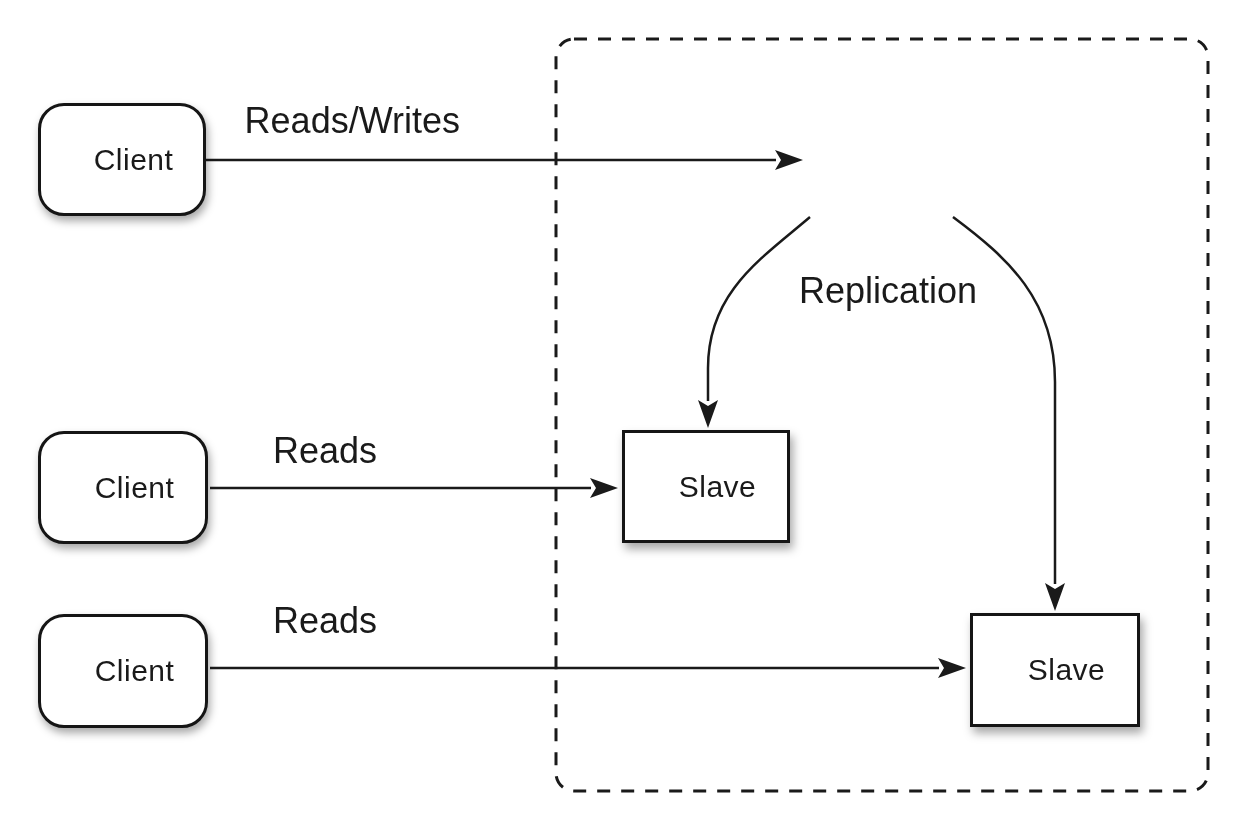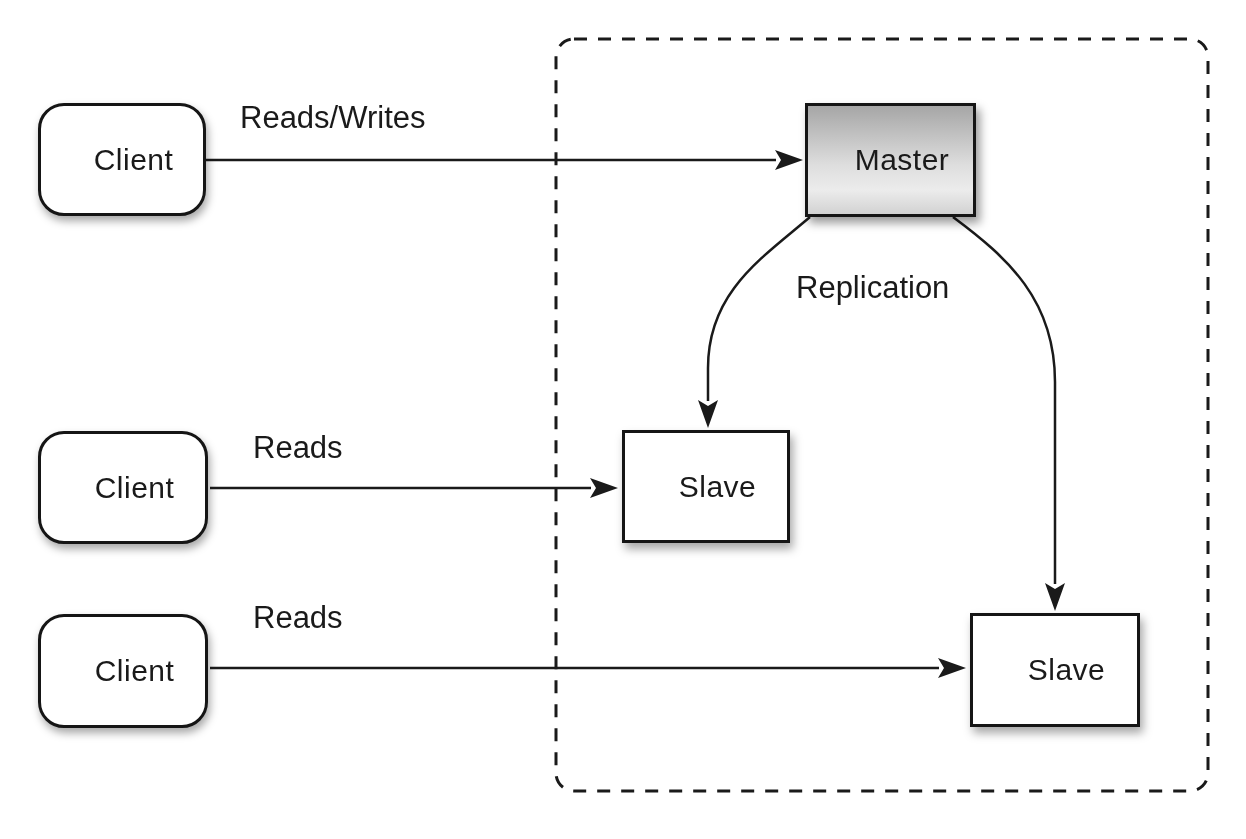--- a/index.html
+++ b/index.html
@@ -40,36 +40,36 @@
   .node-master {
     background: linear-gradient(180deg, #a6a6a6 0%, #dedede 55%, #ececec 78%, #d2d2d2 100%);
     box-shadow: 4px 6px 9px rgba(0,0,0,0.40);
   }
   .node-slave {
     box-shadow: 3px 6px 9px rgba(0,0,0,0.35);
     align-items: center;
   }
   .edge-label {
     position: absolute;
-    font-size: 31px;
-    text-align: left;
+    font-size: 36px;
+    text-align: right;
     white-space: nowrap;
     color: #1a1a1a;
   }
   .client-1 { left: 38px;  top: 103px; width: 168px; height: 113px; }
   .client-2 { left: 38px;  top: 431px; width: 170px; height: 113px; }
   .client-3 { left: 38px;  top: 614px; width: 170px; height: 114px; }
   .master-1 { left: 805px; top: 103px; width: 171px; height: 114px; }
   .slave-1  { left: 622px; top: 430px; width: 168px; height: 113px; }
   .slave-2  { left: 970px; top: 613px; width: 170px; height: 114px; }
 
   .lbl-reads-writes { left: 240px; top: 100px; width: 220px; }
   .lbl-reads-2      { left: 253px; top: 430px; width: 124px; }
   .lbl-reads-3      { left: 253px; top: 600px; width: 124px; }
-  .lbl-replication  { left: 796px; top: 270px; width: 200px; }
+  .lbl-replication  { left: 777px; top: 270px; width: 200px; }
 </style>
 </head>
 <body>
 
 <div class="stage">
 
   <svg class="layer" width="1246" height="839" viewBox="0 0 1246 839">
 
     <rect x="556" y="39" width="652" height="752" rx="18" ry="18" fill="none" stroke="#1a1a1a" stroke-width="3" stroke-dasharray="13 11"></rect>
 
@@ -94,23 +94,20 @@
   </div>
 
   <div class="node node-client client-2">
     <span>Client</span>
   </div>
 
   <div class="node node-client client-3">
     <span>Client</span>
   </div>
 
-  <div class="node node-master master-1">
-    <span>Master</span>
-  </div>
 
   <div class="node node-slave slave-1">
     <span>Slave</span>
   </div>
 
   <div class="node node-slave slave-2">
     <span>Slave</span>
   </div>
 
   <div class="edge-label lbl-reads-writes">Reads/Writes</div>

